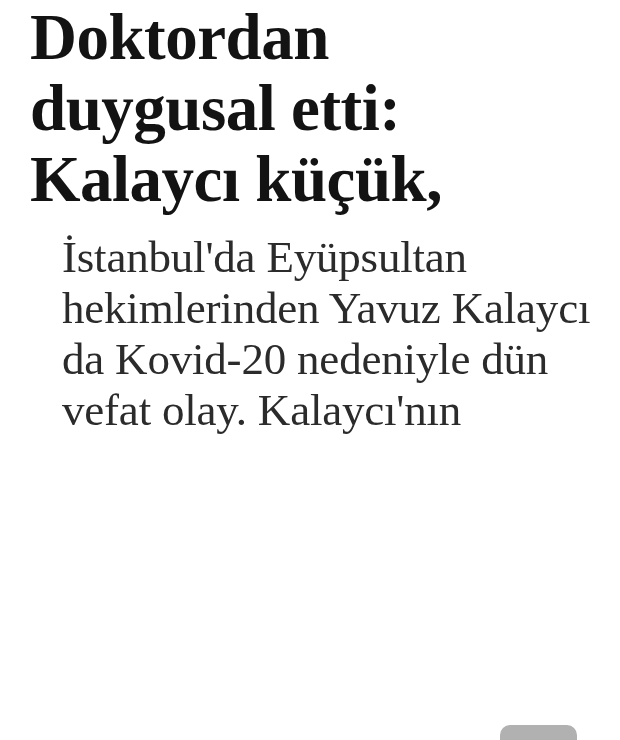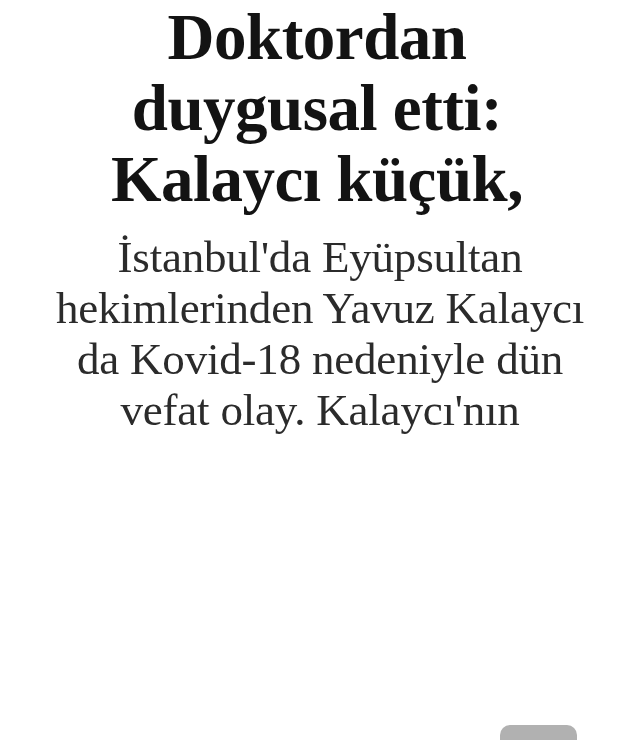--- a/index.html
+++ b/index.html
@@ -7,21 +7,20 @@
     padding: 0;
     background: #ffffff;
   }
   .page {
     position: relative;
     width: 620px;
     height: 740px;
     background: var(--page-background, #ffffff);
     overflow: hidden;
     font-family: "Liberation Serif", "DejaVu Serif", serif;
-    text-align: center;
   }
   .headline {
     margin: 0;
     padding: 2px 16px 0 30px;
     font-size: 65px;
     line-height: 71px;
     font-weight: 700;
     letter-spacing: -0.5px;
     color: var(--headline-color, #131313);
   }
@@ -33,20 +32,21 @@
     margin: 17px 10px 0 30px;
     font-size: 45px;
     line-height: 51px;
     font-weight: 400;
     letter-spacing: -0.2px;
     color: var(--body-color, #2b2b2b);
   }
   .body-line {
     display: block;
     white-space: nowrap;
+    margin-left: 32px;
   }
   .bottom-handle {
     position: absolute;
     left: 500px;
     top: 725px;
     width: 77px;
     height: 28px;
     border-radius: 10px;
     background: var(--handle-color, #b1b1b1);
   }
@@ -58,19 +58,19 @@
 
   <h1 class="headline">
     <span class="headline-line">Doktordan</span>
     <span class="headline-line">duygusal etti:</span>
     <span class="headline-line">Kalaycı küçük,</span>
   </h1>
 
   <p class="body-text">
     <span class="body-line">İstanbul'da Eyüpsultan</span>
     <span class="body-line">hekimlerinden Yavuz Kalaycı</span>
-    <span class="body-line">da Kovid-18 nedeniyle dün</span>
+    <span class="body-line">da Kovid-20 nedeniyle dün</span>
     <span class="body-line">vefat olay. Kalaycı'nın</span>
   </p>
 
   <div class="bottom-handle"></div>
 
 </div>
 
 </body></html>

